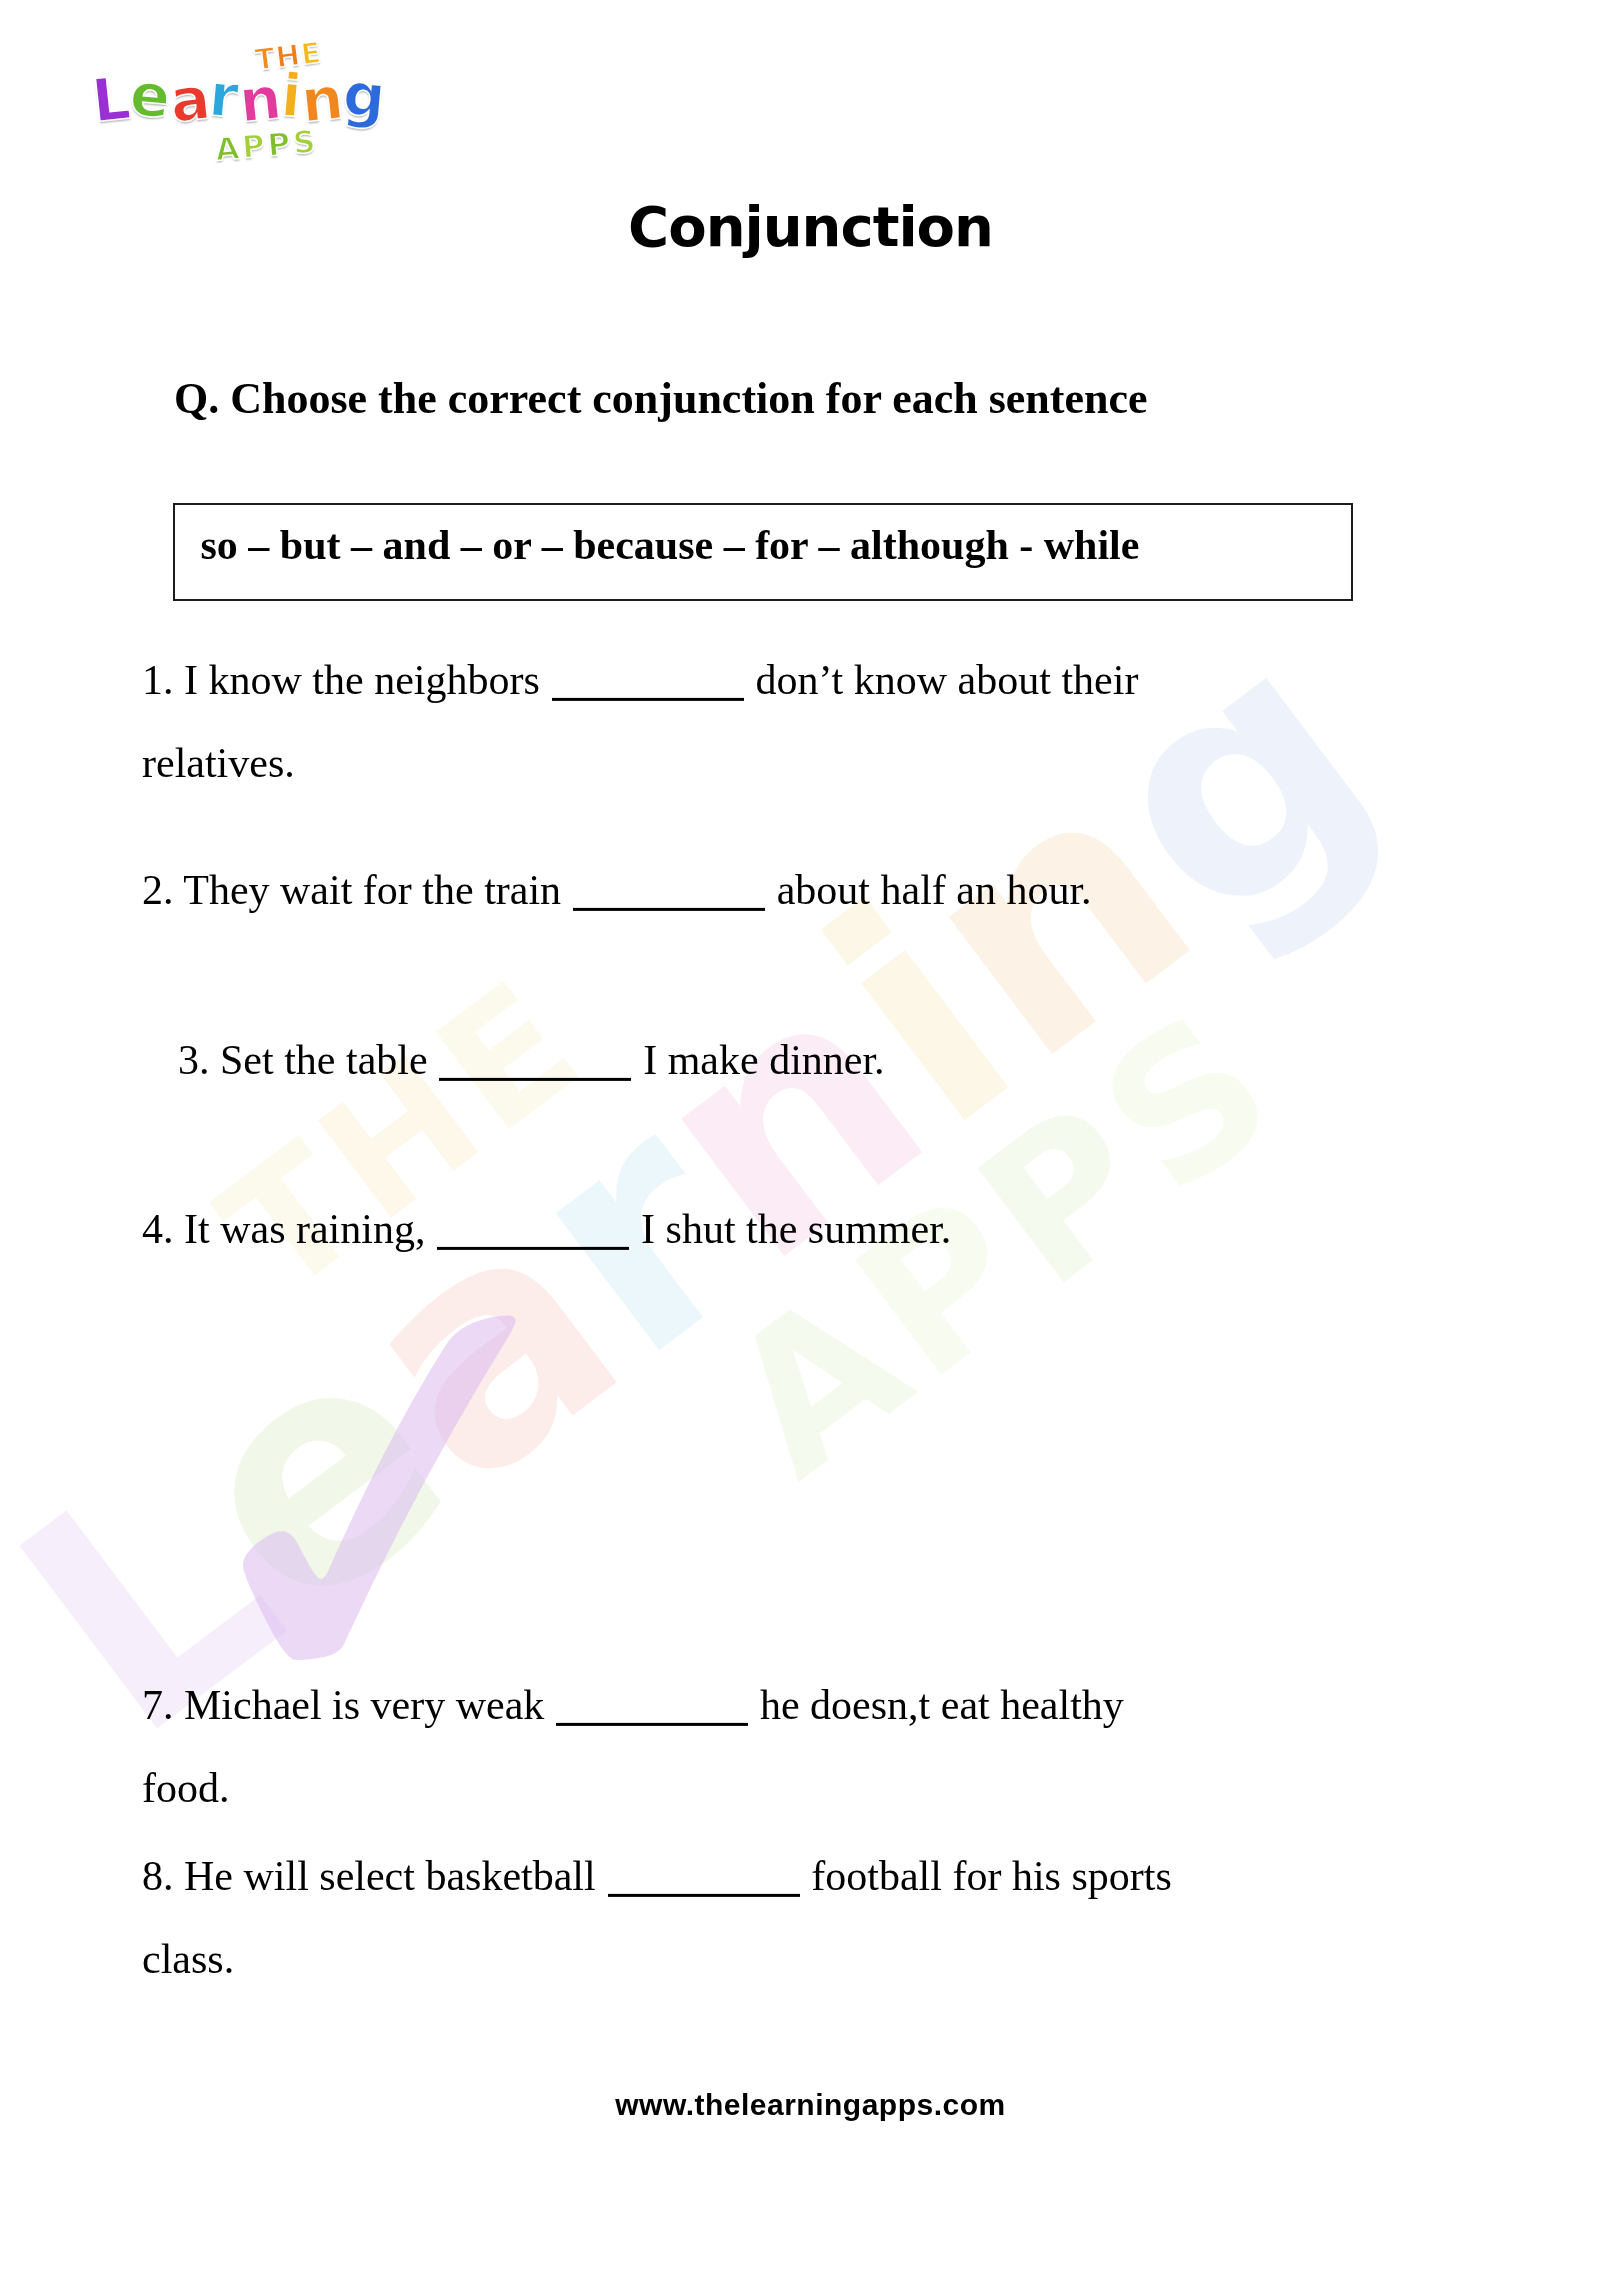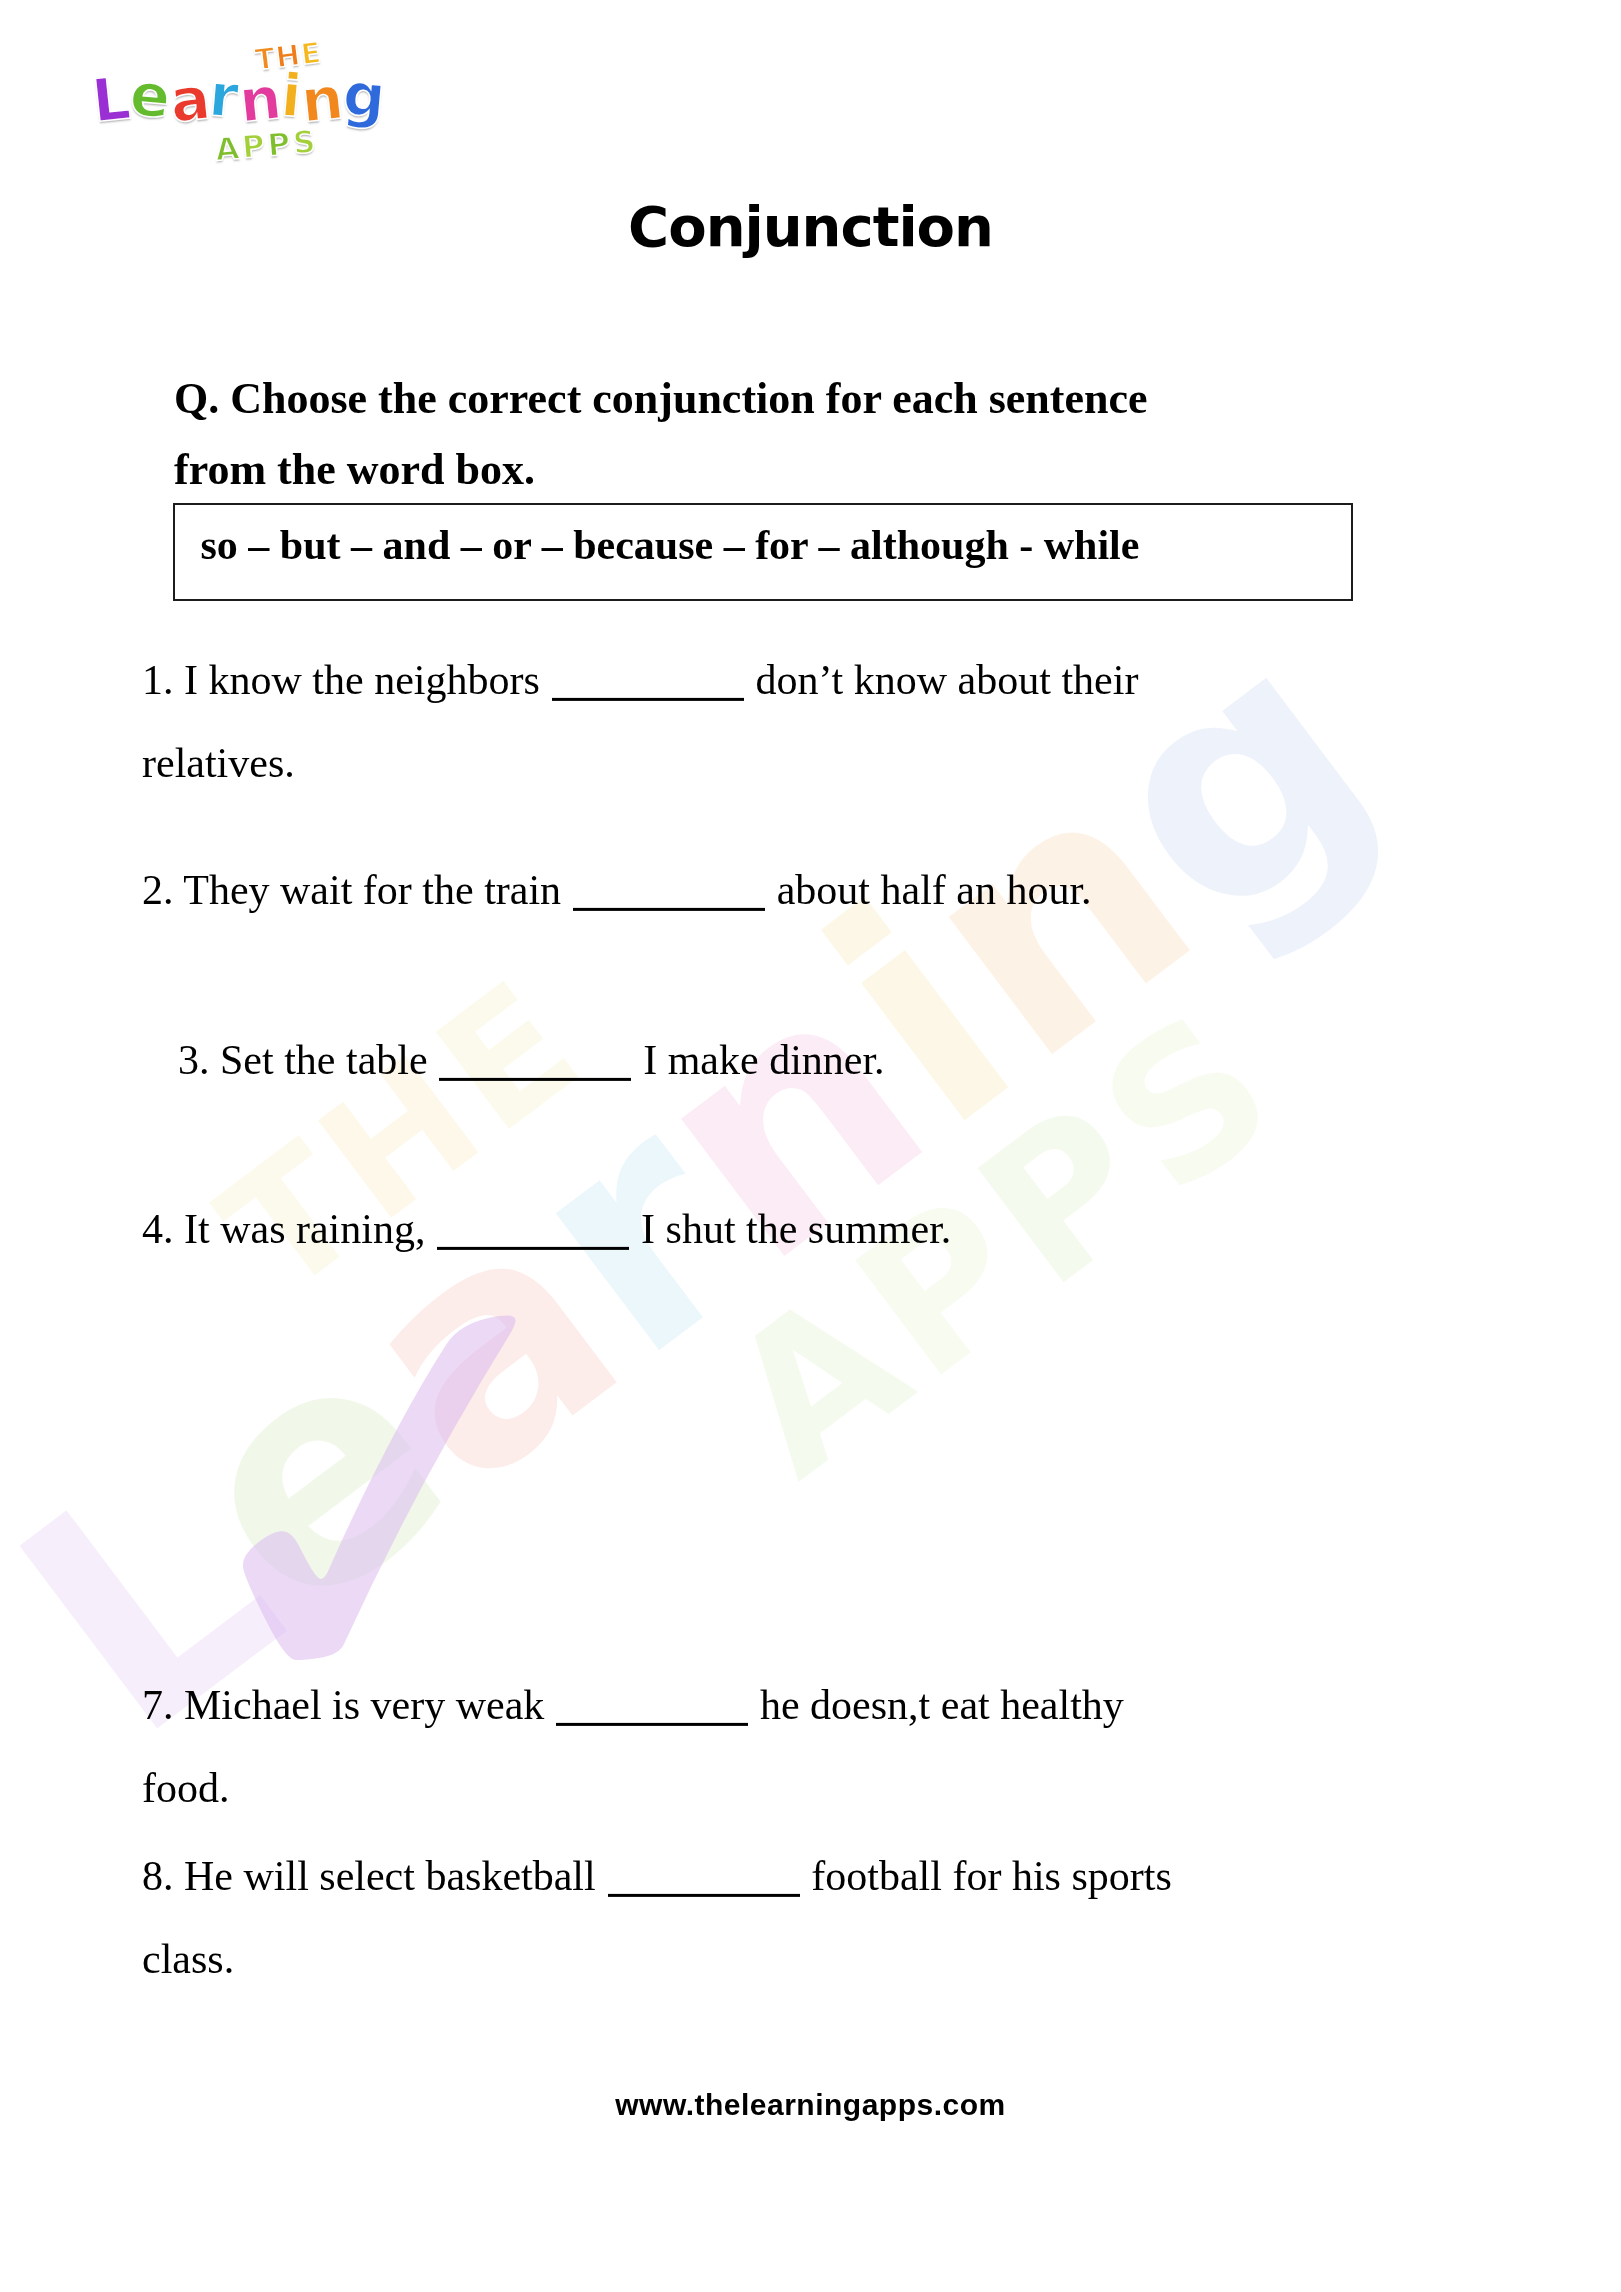--- a/index.html
+++ b/index.html
@@ -142,21 +142,20 @@
   <div class="logo">
     <div class="logo-the"><span style="color: rgb(240, 140, 31);">T</span><span style="color: rgb(239, 125, 26);">H</span><span style="color: rgb(245, 185, 31);">E</span></div>
     <div class="logo-learning"><span style="color: rgb(154, 47, 212);">L</span><span style="color: rgb(100, 187, 45);">e</span><span style="color: rgb(234, 58, 45);">a</span><span style="color: rgb(43, 167, 222);">r</span><span style="color: rgb(226, 58, 157);">n</span><span style="color: rgb(242, 176, 30);">i</span><span style="color: rgb(241, 135, 29);">n</span><span style="color: rgb(46, 106, 220);">g</span></div>
     <div class="logo-apps"><span style="color: rgb(127, 191, 46);">A</span><span style="color: rgb(163, 207, 58);">P</span><span style="color: rgb(127, 191, 46);">P</span><span style="color: rgb(163, 207, 58);">S</span></div>
   </div>
 
   <h1 class="title">Conjunction</h1>
 
   <div class="question">
     <span>Q. Choose the correct conjunction for each sentence</span><br>
-    <span>from the word box.</span>
   </div>
 
   <div class="word-box">
     <span>so – but – and – or – because – for – although - while</span>
   </div>
 
   <div class="sentence s1">
     <span>1. I know the neighbors</span><span class="blank"></span><span>don’t know about their</span><br>
     <span>relatives.</span>
   </div>

